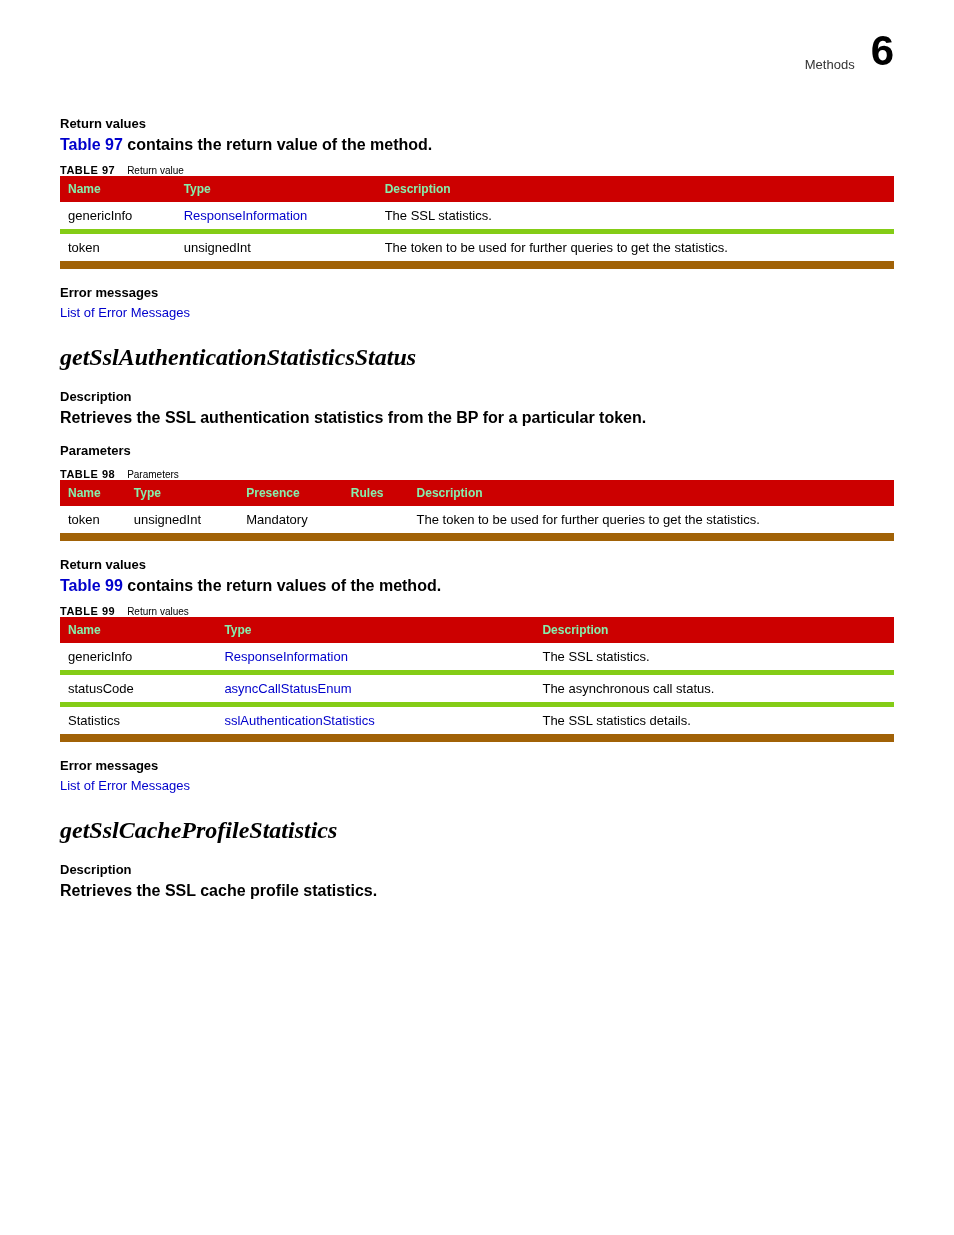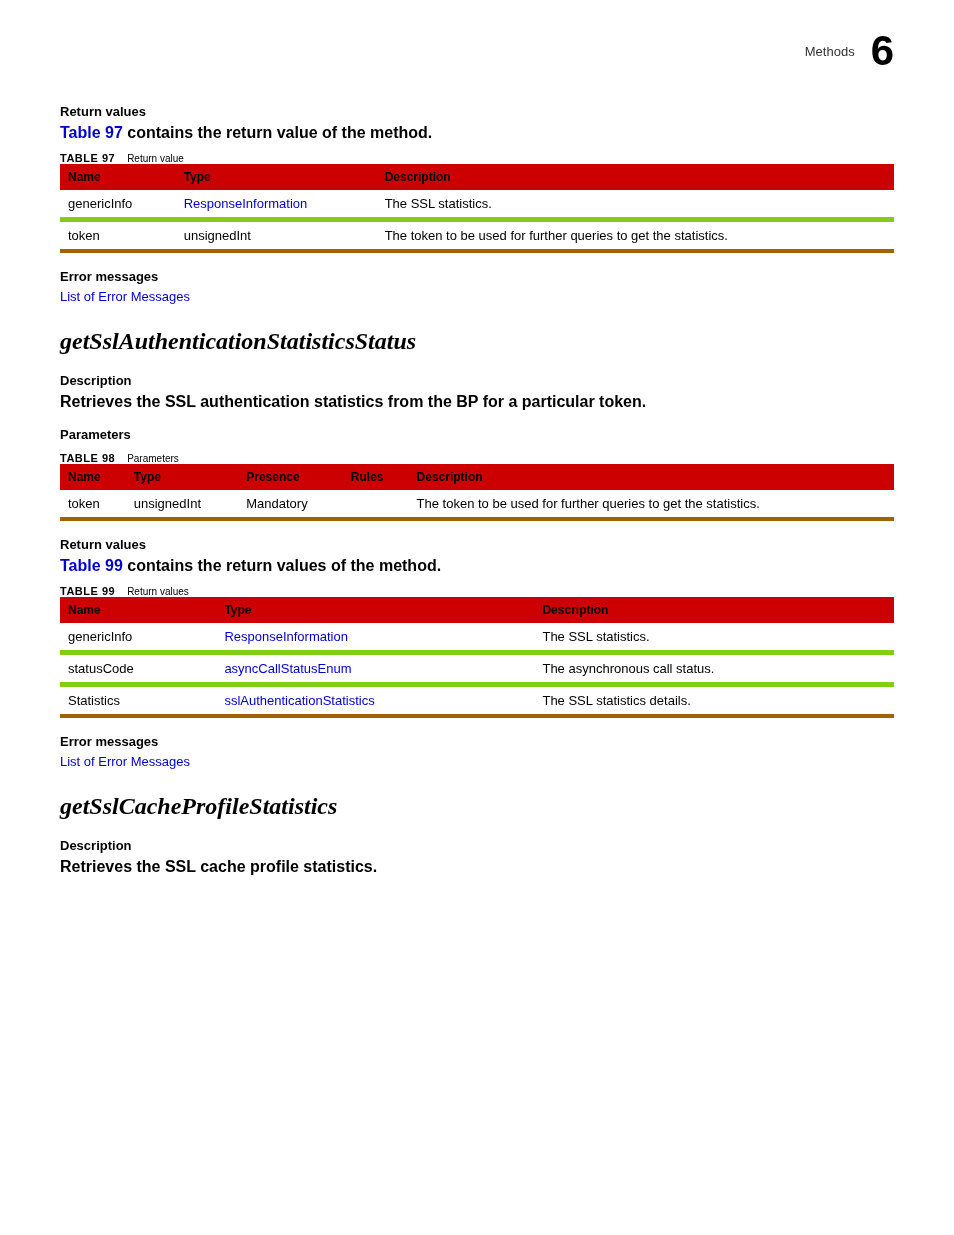--- a/index.html
+++ b/index.html
@@ -25,36 +25,36 @@
 
     table {
       width: 100%;
       border-collapse: collapse;
       margin-bottom: 16px;
       font-size: 13px;
     }
 
     table thead tr {
       background-color: #c00;
-      color: #000000;
+      color: #86efac;
     }
 
     table thead th {
       padding: 6px 8px;
       text-align: left;
       font-weight: bold;
       font-size: 12px;
     }
 
     table tbody tr {
       border-bottom: 5px solid #84cc16;
     }
 
     table tbody tr:last-child {
-      border-bottom: 4px solid #a16207;
+      border-bottom: 8px solid #a16207;
     }
 
     table tbody td {
       padding: 6px 8px;
       vertical-align: top;
     }
 
     .method-title {
       font-family: Georgia, 'Times New Roman', serif;
       font-style: italic;
@@ -67,22 +67,22 @@
       margin-bottom: 20px;
     }
 
     .section-block {
       margin-bottom: 16px;
     }
 
     .top-bar {
       display: flex;
       justify-content: flex-end;
-      align-items: center;
-      margin-bottom: 28px;
+      align-items: flex-end;
+      margin-bottom: 40px;
       padding-bottom: 4px;
     }
 
     .top-bar-label {
       font-size: 13px;
       color: #333;
       margin-right: 16px;
     }
 
     .top-bar-number {

